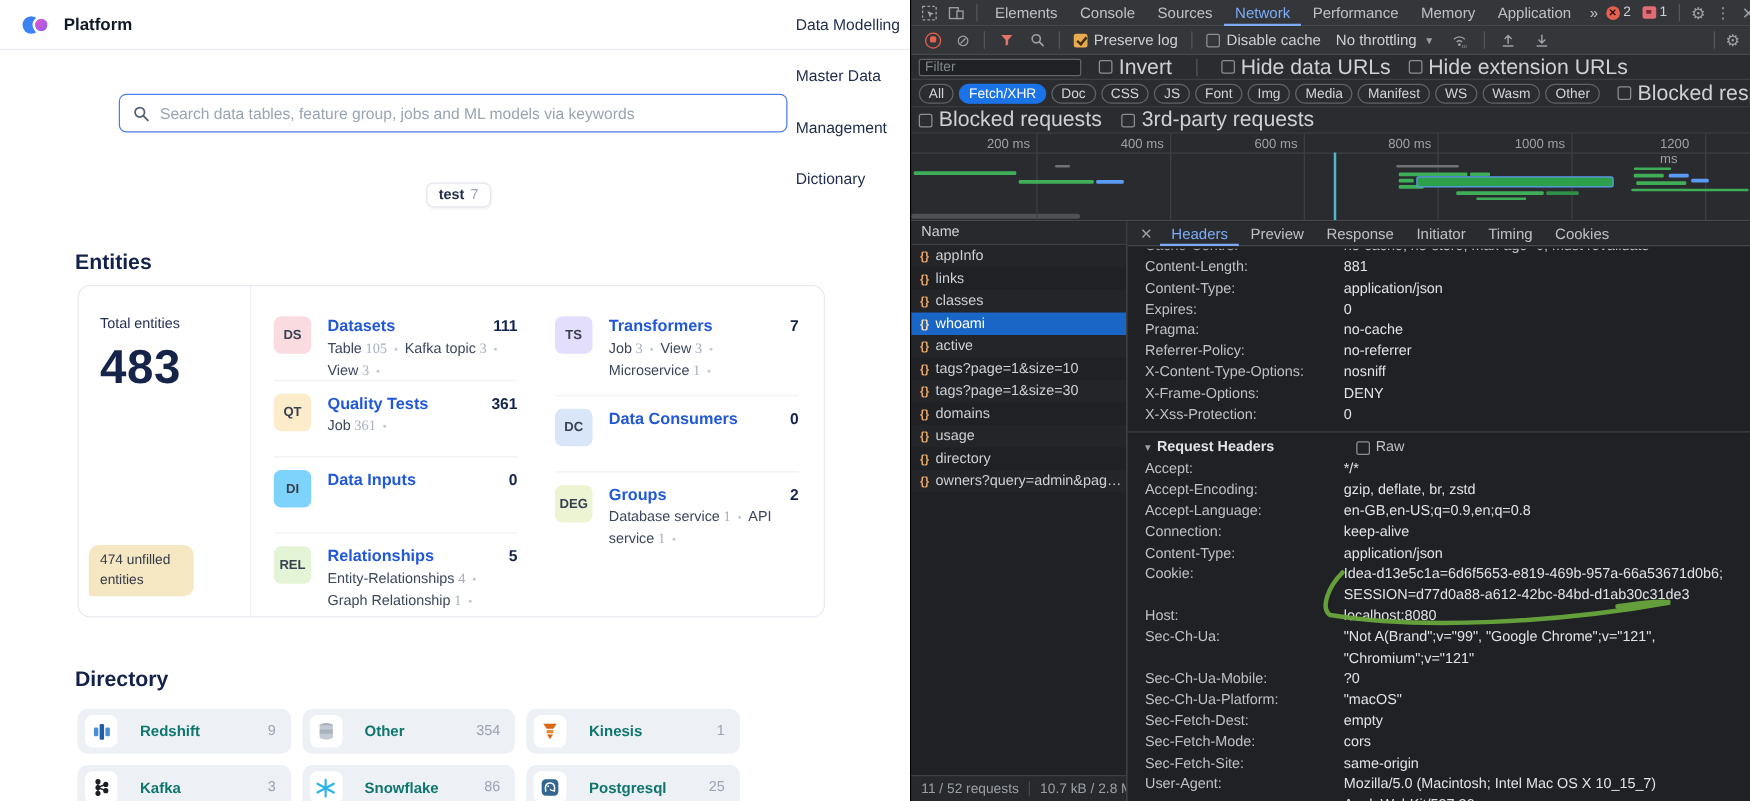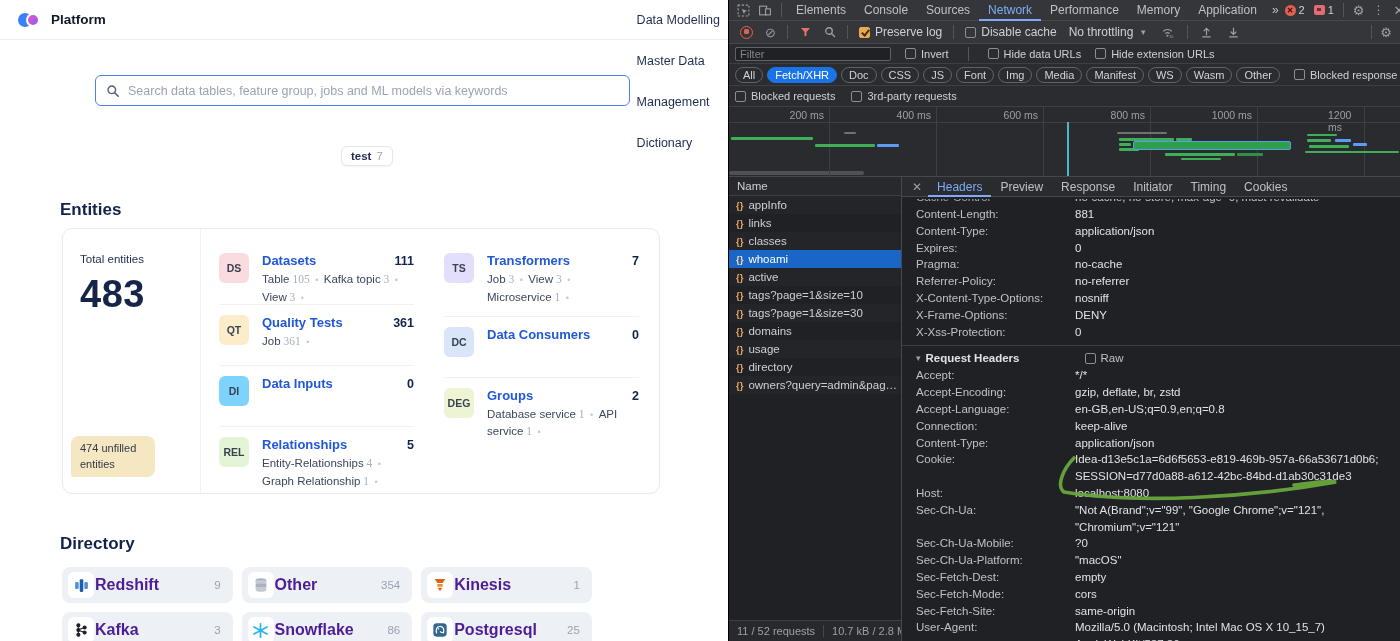--- a/index.html
+++ b/index.html
@@ -52,21 +52,21 @@
   .entry-name { font-size:13px; font-weight:bold; color:#2158d8; cursor:pointer; }
   .entry-count { margin-left:auto; font-size:12.5px; font-weight:bold; color:#14234b; }
   .entry-subs { margin-top:3px; font-size:11.5px; line-height:1.55; color:#3c475c; }
   .sub-l { color:#3c475c; font-weight:500; } .sub-v { color:#a8b0bd;font-family:Liberation Serif, serif; } .sub-dot { color:#c3c9d3; font-size:9px; margin:0 3px; }
 
   .dir-grid { position:absolute; left:62px; top:567px; width:530px; display:grid;
               grid-template-columns:repeat(3,170.6px); gap:9px; }
   .dir-item { height:36px; background:#edf0f5; border-radius:8px; display:flex; align-items:center; cursor:pointer; }
   .dir-icon { width:26px; height:26px; background:#fff; border-radius:6px; margin-left:6px;
               display:flex; align-items:center; justify-content:center; }
-  .dir-name { font-size:16px; font-weight:bold; color:#4c1d95; margin-left:1px; }
+  .dir-name { font-size:12px; font-weight:bold; color:#0f766e; margin-left:18px; }
   .dir-count { margin-left:auto; margin-right:12px; font-size:11.5px; color:#9aa3b2; }
 
   
   #devtools { position:absolute; left:728px; top:0; width:672px; height:641px; background:#202124; color:#cdd0d4;
               font-size:12px; border-left:1px solid #000; }
   .dt-row { display:flex; align-items:center; border-bottom:1px solid #47484c; background:#35363a; }
   #dt-tabs { height:21px; padding:0 4px; }
   .dt-icon { color:#9aa0a6; display:flex; align-items:center; justify-content:center; cursor:pointer; flex:none; }
   .dt-divider { width:1px; height:14px; background:#55565a; margin:0 5px; flex:none; }
   .dt-tab { padding:0 9px; font-size:12px; color:#bdc1c6; height:21px; display:flex; align-items:center; cursor:pointer; white-space:nowrap; }
@@ -83,24 +83,24 @@
   .rec-btn:after { content:""; position:absolute; left:2.5px; top:2.5px; width:5px; height:5px; background:#e5604f; border-radius:1.5px; }
   .chk { display:flex; align-items:center; gap:5px; cursor:pointer; white-space:nowrap; }
   .box { width:11px; height:11px; border:1px solid #8b8f94; border-radius:2px; background:transparent; flex:none; }
   .box.checked { background:#e8ab53; border-color:#e8ab53; position:relative; }
   .box.checked:after { content:""; position:absolute; left:3px; top:0.5px; width:3px; height:6px;
                        border:solid #43300f; border-width:0 2px 2px 0; transform:rotate(40deg); }
   .throttle { display:flex; align-items:center; gap:6px; padding:0 6px; cursor:pointer; white-space:nowrap; }
   .caret { font-size:8px; color:#9aa0a6; }
 
   .dt-subrow { height:20px; display:flex; align-items:center; background:#2b2c2f; border-bottom:1px solid #3c4043; padding:0 6px; gap:14px; }
-  #dt-filter-input { width:156px; height:14px; background:#202124; border:1px solid #5f6368; border-radius:2px;
+  #dt-filter-input { width:130px; height:14px; background:#202124; border:1px solid #5f6368; border-radius:2px;
                      color:#cdd0d4; font-size:11px; padding:0 4px; outline:none; font-family:"Liberation Sans",sans-serif; }
   #dt-filter-input::placeholder { color:#80868b; }
-  .chk-sm { font-size:11px; color:#cdd0d4; }
+  .chk-sm { font-size:17px; color:#cdd0d4; }
   #dt-pills { height:22px; gap:4px; }
   .pill { border:1px solid #5f6368; border-radius:10px; padding:1px 7px; font-size:11px; color:#d0d3d8; cursor:pointer; white-space:nowrap; }
   .pill.active { background:#1a73e8; border-color:#1a73e8; color:#fff; }
   #dt-row5 { height:21px; gap:16px; }
 
   #overview { position:relative; height:70px; background:#2a2b2e; border-bottom:1px solid #47484c; overflow:hidden; }
   .grid-v { position:absolute; top:0; bottom:0; width:1px; background:#3c4043; }
   .time-label { position:absolute; top:2px; font-size:10.5px; color:#9aa0a6; transform:translateX(-100%); padding-right:5px; }
   .ov-topline { position:absolute; left:0; right:0; top:15px; height:1px; background:#3c4043; }
   .bar { position:absolute; border-radius:1px; }

